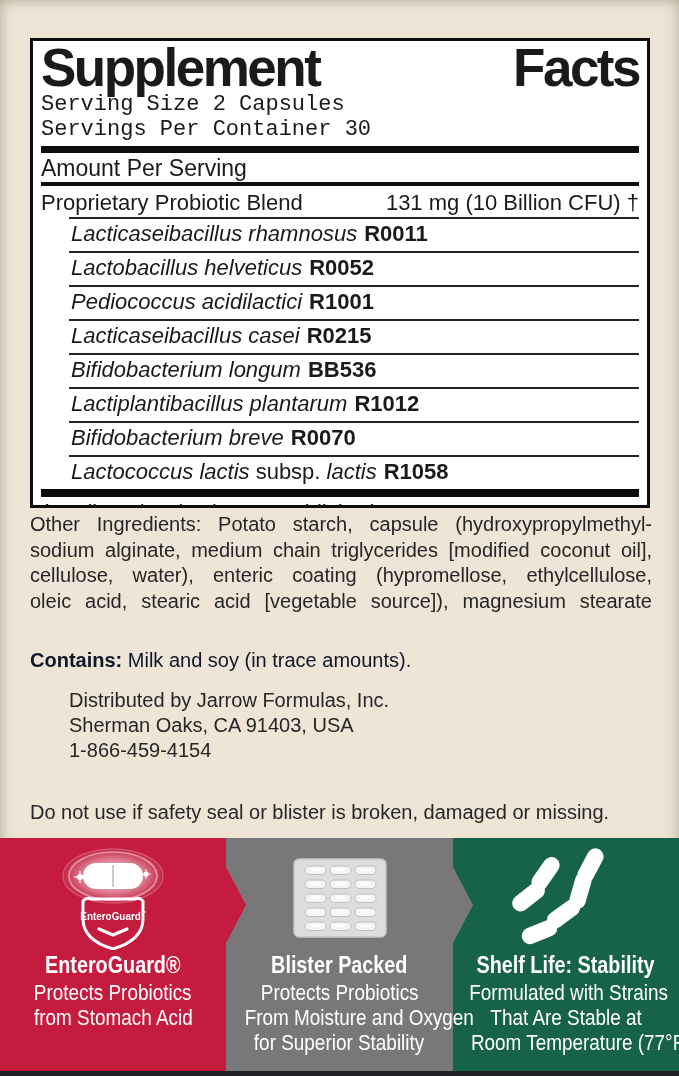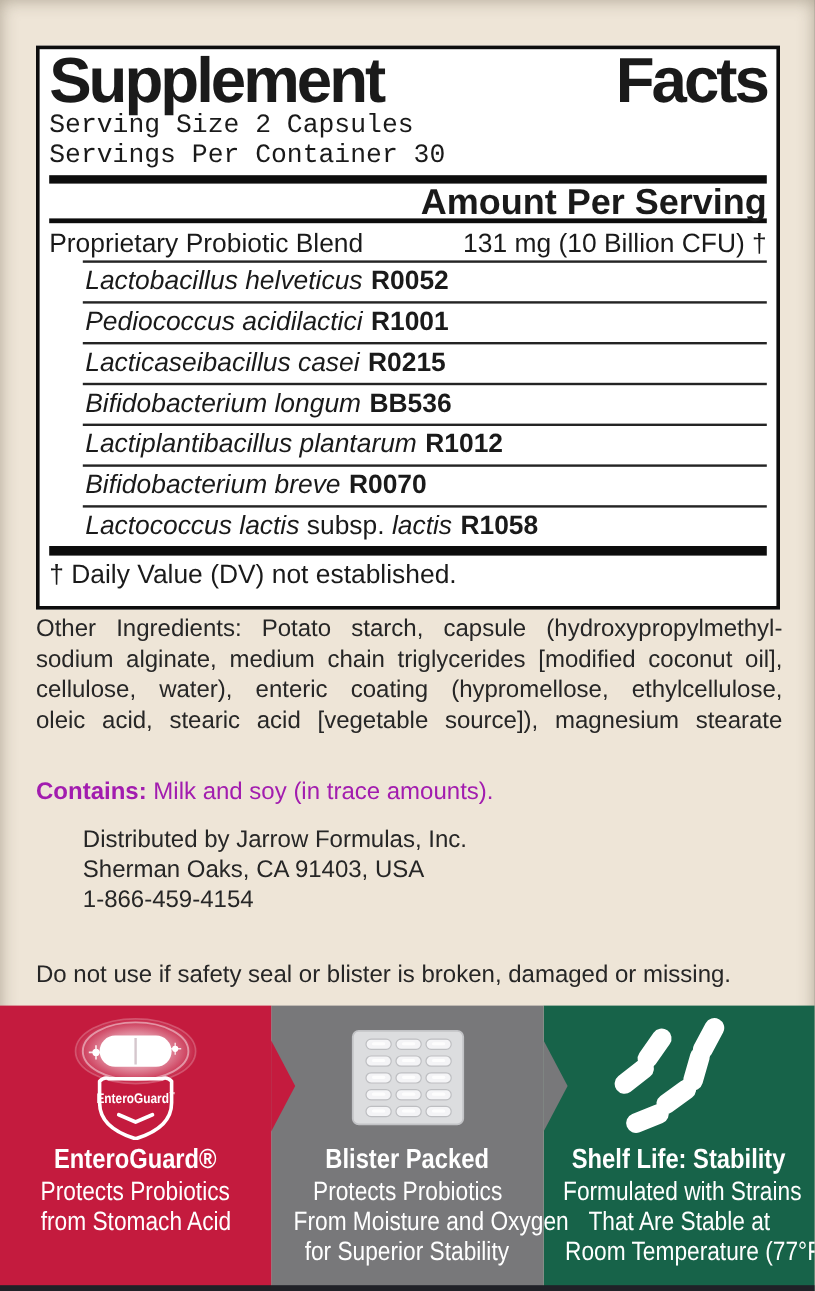--- a/index.html
+++ b/index.html
@@ -7,33 +7,33 @@
         font-family:"Liberation Sans","DejaVu Sans",sans-serif;color:var(--ink);
         overflow:hidden;box-shadow:inset 0 0 14px rgba(70,60,40,.38);}
   
   .facts{position:absolute;left:30px;top:38px;width:620px;height:470px;background:#fff;
          border:3px solid #0d0d0d;box-sizing:border-box;padding:2px 8px;overflow:hidden;}
   .sf-title{display:flex;justify-content:space-between;align-items:baseline;
             font-weight:900;font-size:53px;line-height:49px;letter-spacing:-2.5px;}
   .serv{font-size:22px;line-height:25px;font-family:Liberation Mono, monospace;}
   .bar-thick{height:7px;background:#0d0d0d;margin:4px 0 2px;}
   .bar-thick2{height:8px;background:#0d0d0d;margin:0 0 1px;}
-  .amount{font-weight:bold;font-size:30px;text-align:right;line-height:27px;}
+  .amount{font-weight:normal;font-size:23px;line-height:27px;}
   .bar-med{height:4px;background:#0d0d0d;}
   .blend-row{display:flex;justify-content:space-between;font-size:22px;line-height:25px;padding:4px 0 2px;}
   .srow{margin-left:28px;border-top:2px solid #242424;height:32px;line-height:30px;font-size:22px;padding-left:2px;
         white-space:nowrap;overflow:hidden;}
   .sp{font-style:italic;}
   .mid{font-style:normal;}
   .code{font-weight:bold;margin-left:7px;}
   .footnote{font-size:22px;line-height:25px;padding:2px 0;}
   
   .oi{position:absolute;left:30px;top:512px;width:622px;font-size:20px;line-height:25.5px;color:#262626;}
   .jl{text-align:justify;text-align-last:justify;}
-  .contains{position:absolute;left:30px;top:649px;font-size:20px;color:#a21caf;}
+  .contains{position:absolute;left:30px;top:649px;font-size:20px;color:#0f172a;}
   .contains b{font-weight:bold;}
   .dist{position:absolute;left:30px;top:688px;font-size:20px;line-height:25px;color:#262626;margin-left:39px;}
   .warn{position:absolute;left:30px;top:801px;font-size:20px;color:#262626;}
   
   .panels{position:absolute;left:0;top:838px;width:679px;height:238px;}
   .panel{position:absolute;top:0;height:238px;text-align:center;color:#fff;}
   .panel.red{left:0;width:226px;background:var(--red);z-index:3;}
   .panel.gray{left:226px;width:227px;background:var(--gray);z-index:2;}
   .panel.green{left:453px;width:226px;background:var(--green);z-index:1;}
   .chev{position:absolute;top:29px;left:100%;width:0;height:0;
@@ -63,20 +63,21 @@
     </div>
     <div class="serv">Serving Size 2 Capsules</div>
     <div class="serv">Servings Per Container 30</div>
     <div class="bar-thick"></div>
     <div class="amount">Amount Per Serving</div>
     <div class="bar-med"></div>
     <div class="blend-row">
       <span>Proprietary Probiotic Blend</span>
       <span>131 mg (10 Billion CFU) †</span>
     </div>
+    <div class="srow"><span class="sp">Lacticaseibacillus rhamnosus</span><span class="mid"></span><span class="sp"></span><span class="code">R0011</span></div>
     <div class="srow"><span class="sp">Lactobacillus helveticus</span><span class="mid"></span><span class="sp"></span><span class="code">R0052</span></div>
     <div class="srow"><span class="sp">Pediococcus acidilactici</span><span class="mid"></span><span class="sp"></span><span class="code">R1001</span></div>
     <div class="srow"><span class="sp">Lacticaseibacillus casei</span><span class="mid"></span><span class="sp"></span><span class="code">R0215</span></div>
     <div class="srow"><span class="sp">Bifidobacterium longum</span><span class="mid"></span><span class="sp"></span><span class="code">BB536</span></div>
     <div class="srow"><span class="sp">Lactiplantibacillus plantarum</span><span class="mid"></span><span class="sp"></span><span class="code">R1012</span></div>
     <div class="srow"><span class="sp">Bifidobacterium breve</span><span class="mid"></span><span class="sp"></span><span class="code">R0070</span></div>
     <div class="srow"><span class="sp">Lactococcus lactis</span><span class="mid"> subsp. </span><span class="sp">lactis</span><span class="code">R1058</span></div>
     <div class="bar-thick2"></div>
     <div class="footnote">† Daily Value (DV) not established.</div>
   </div>

